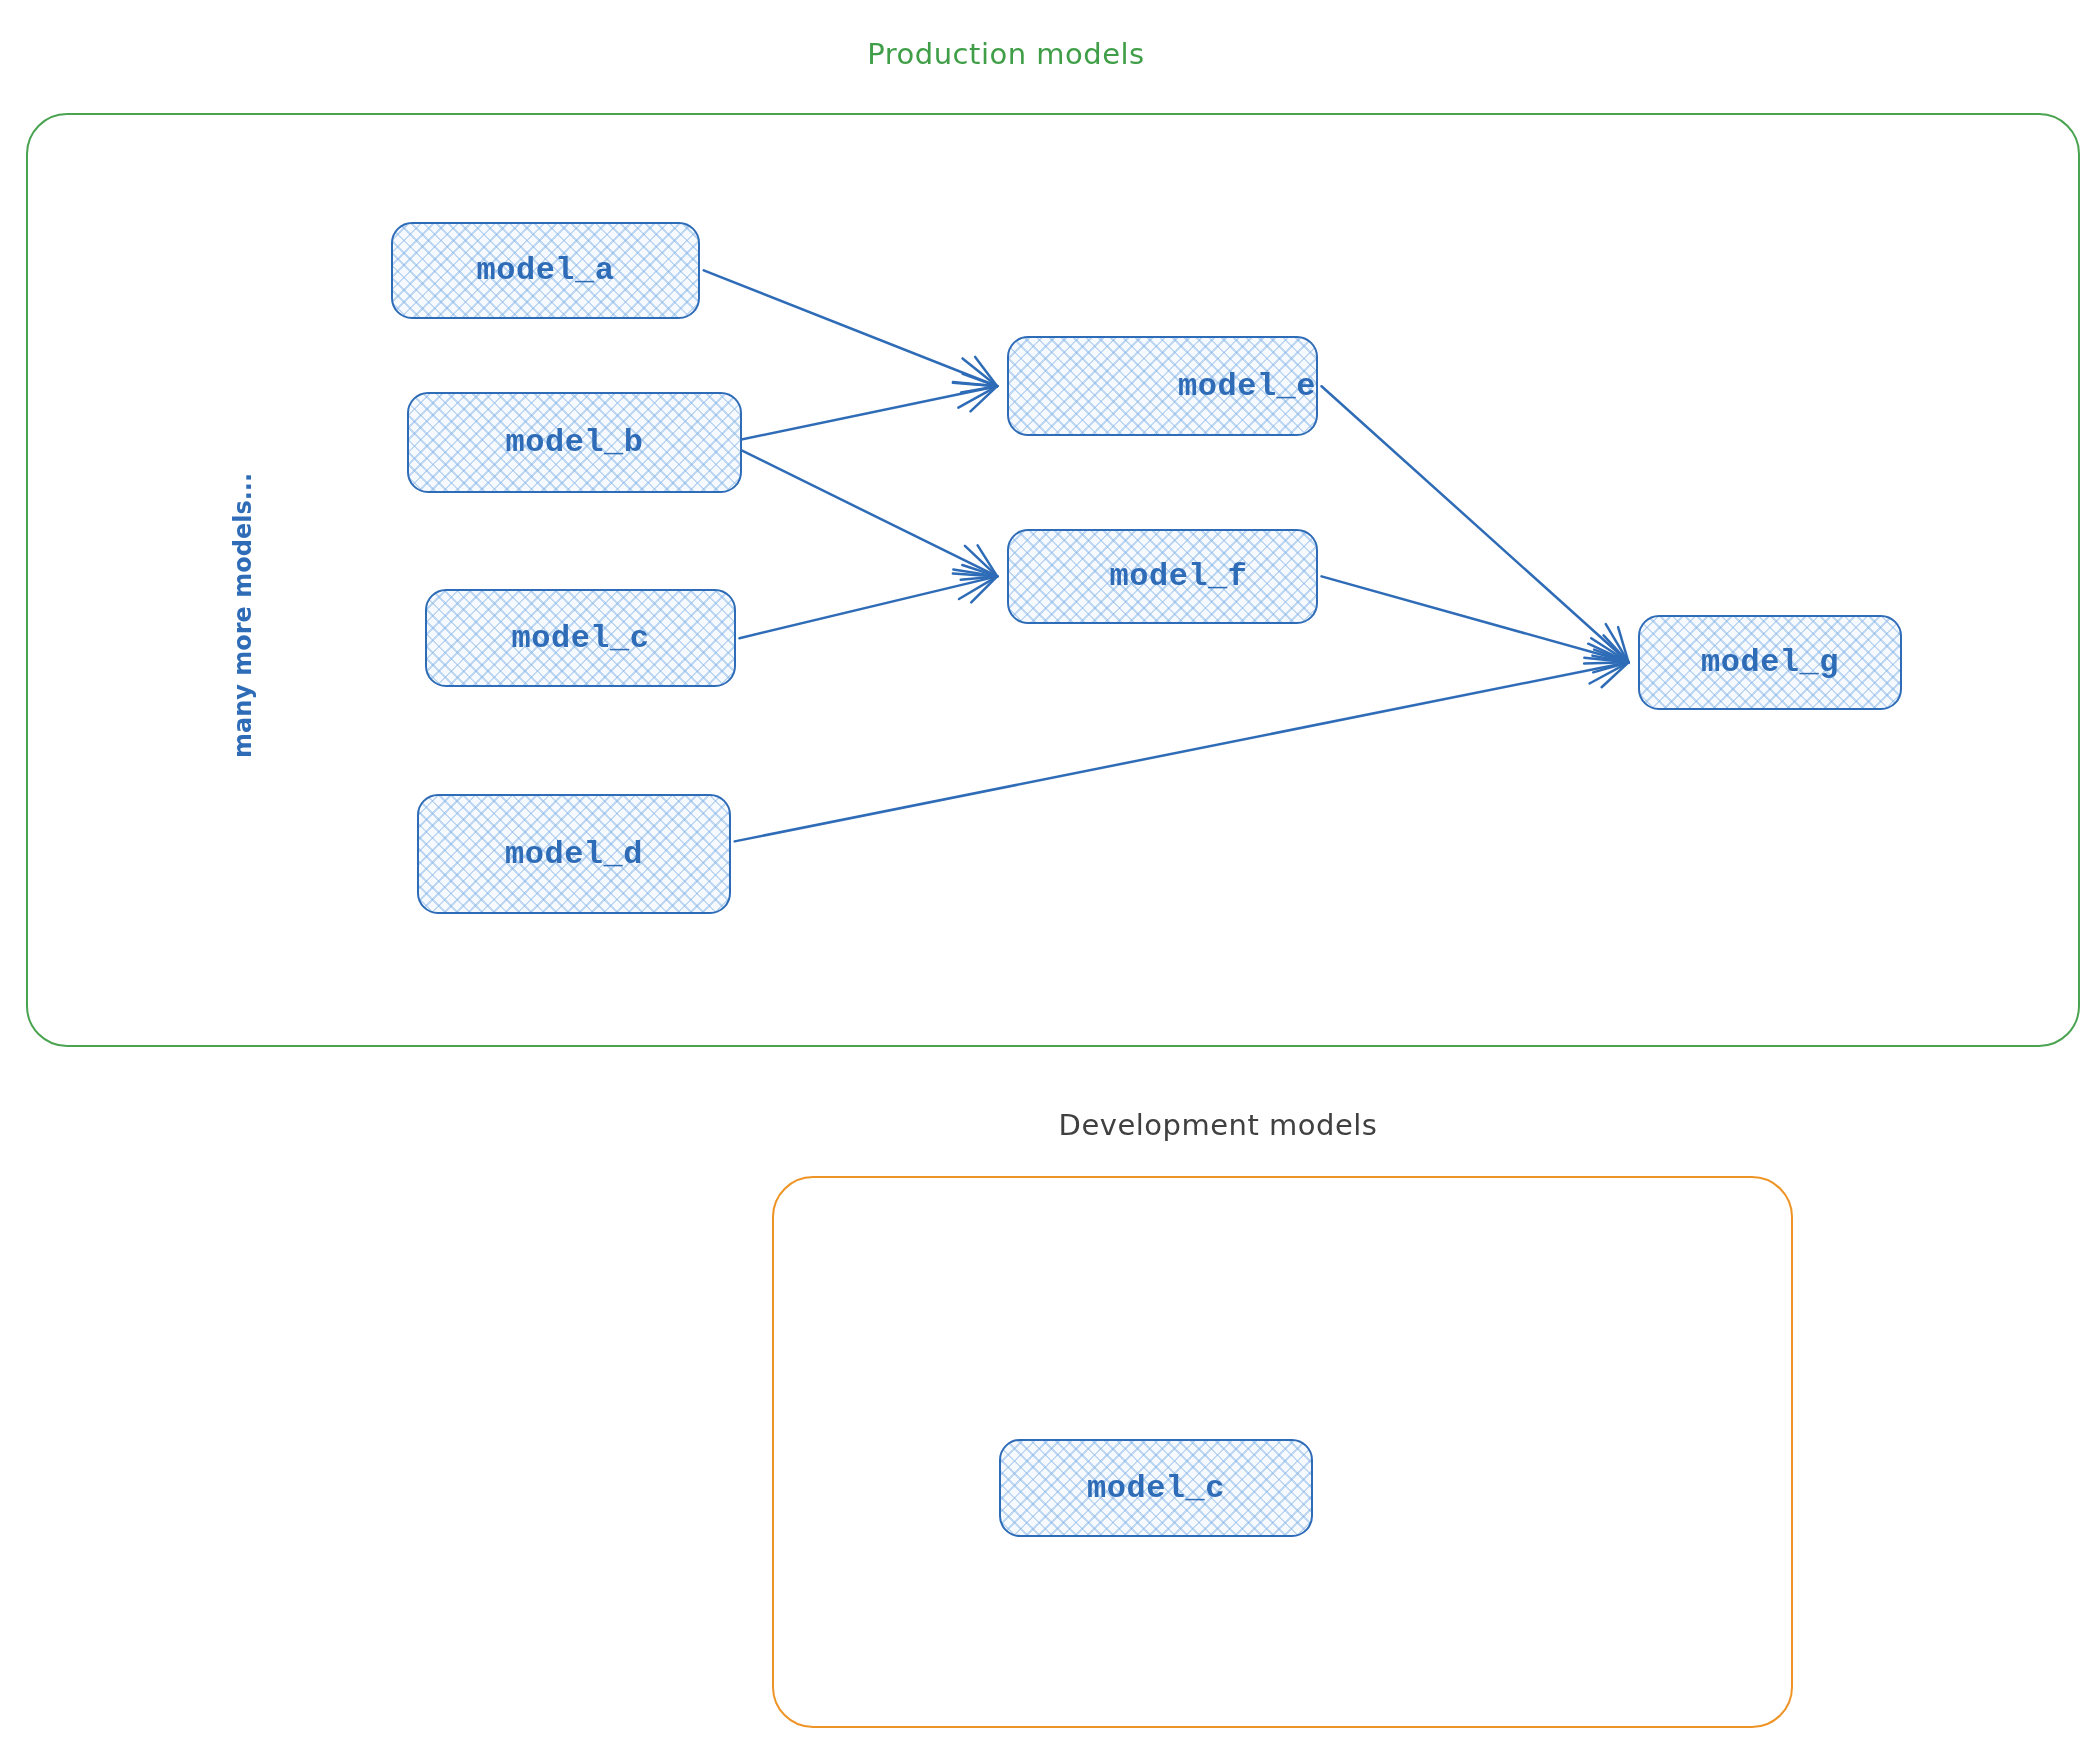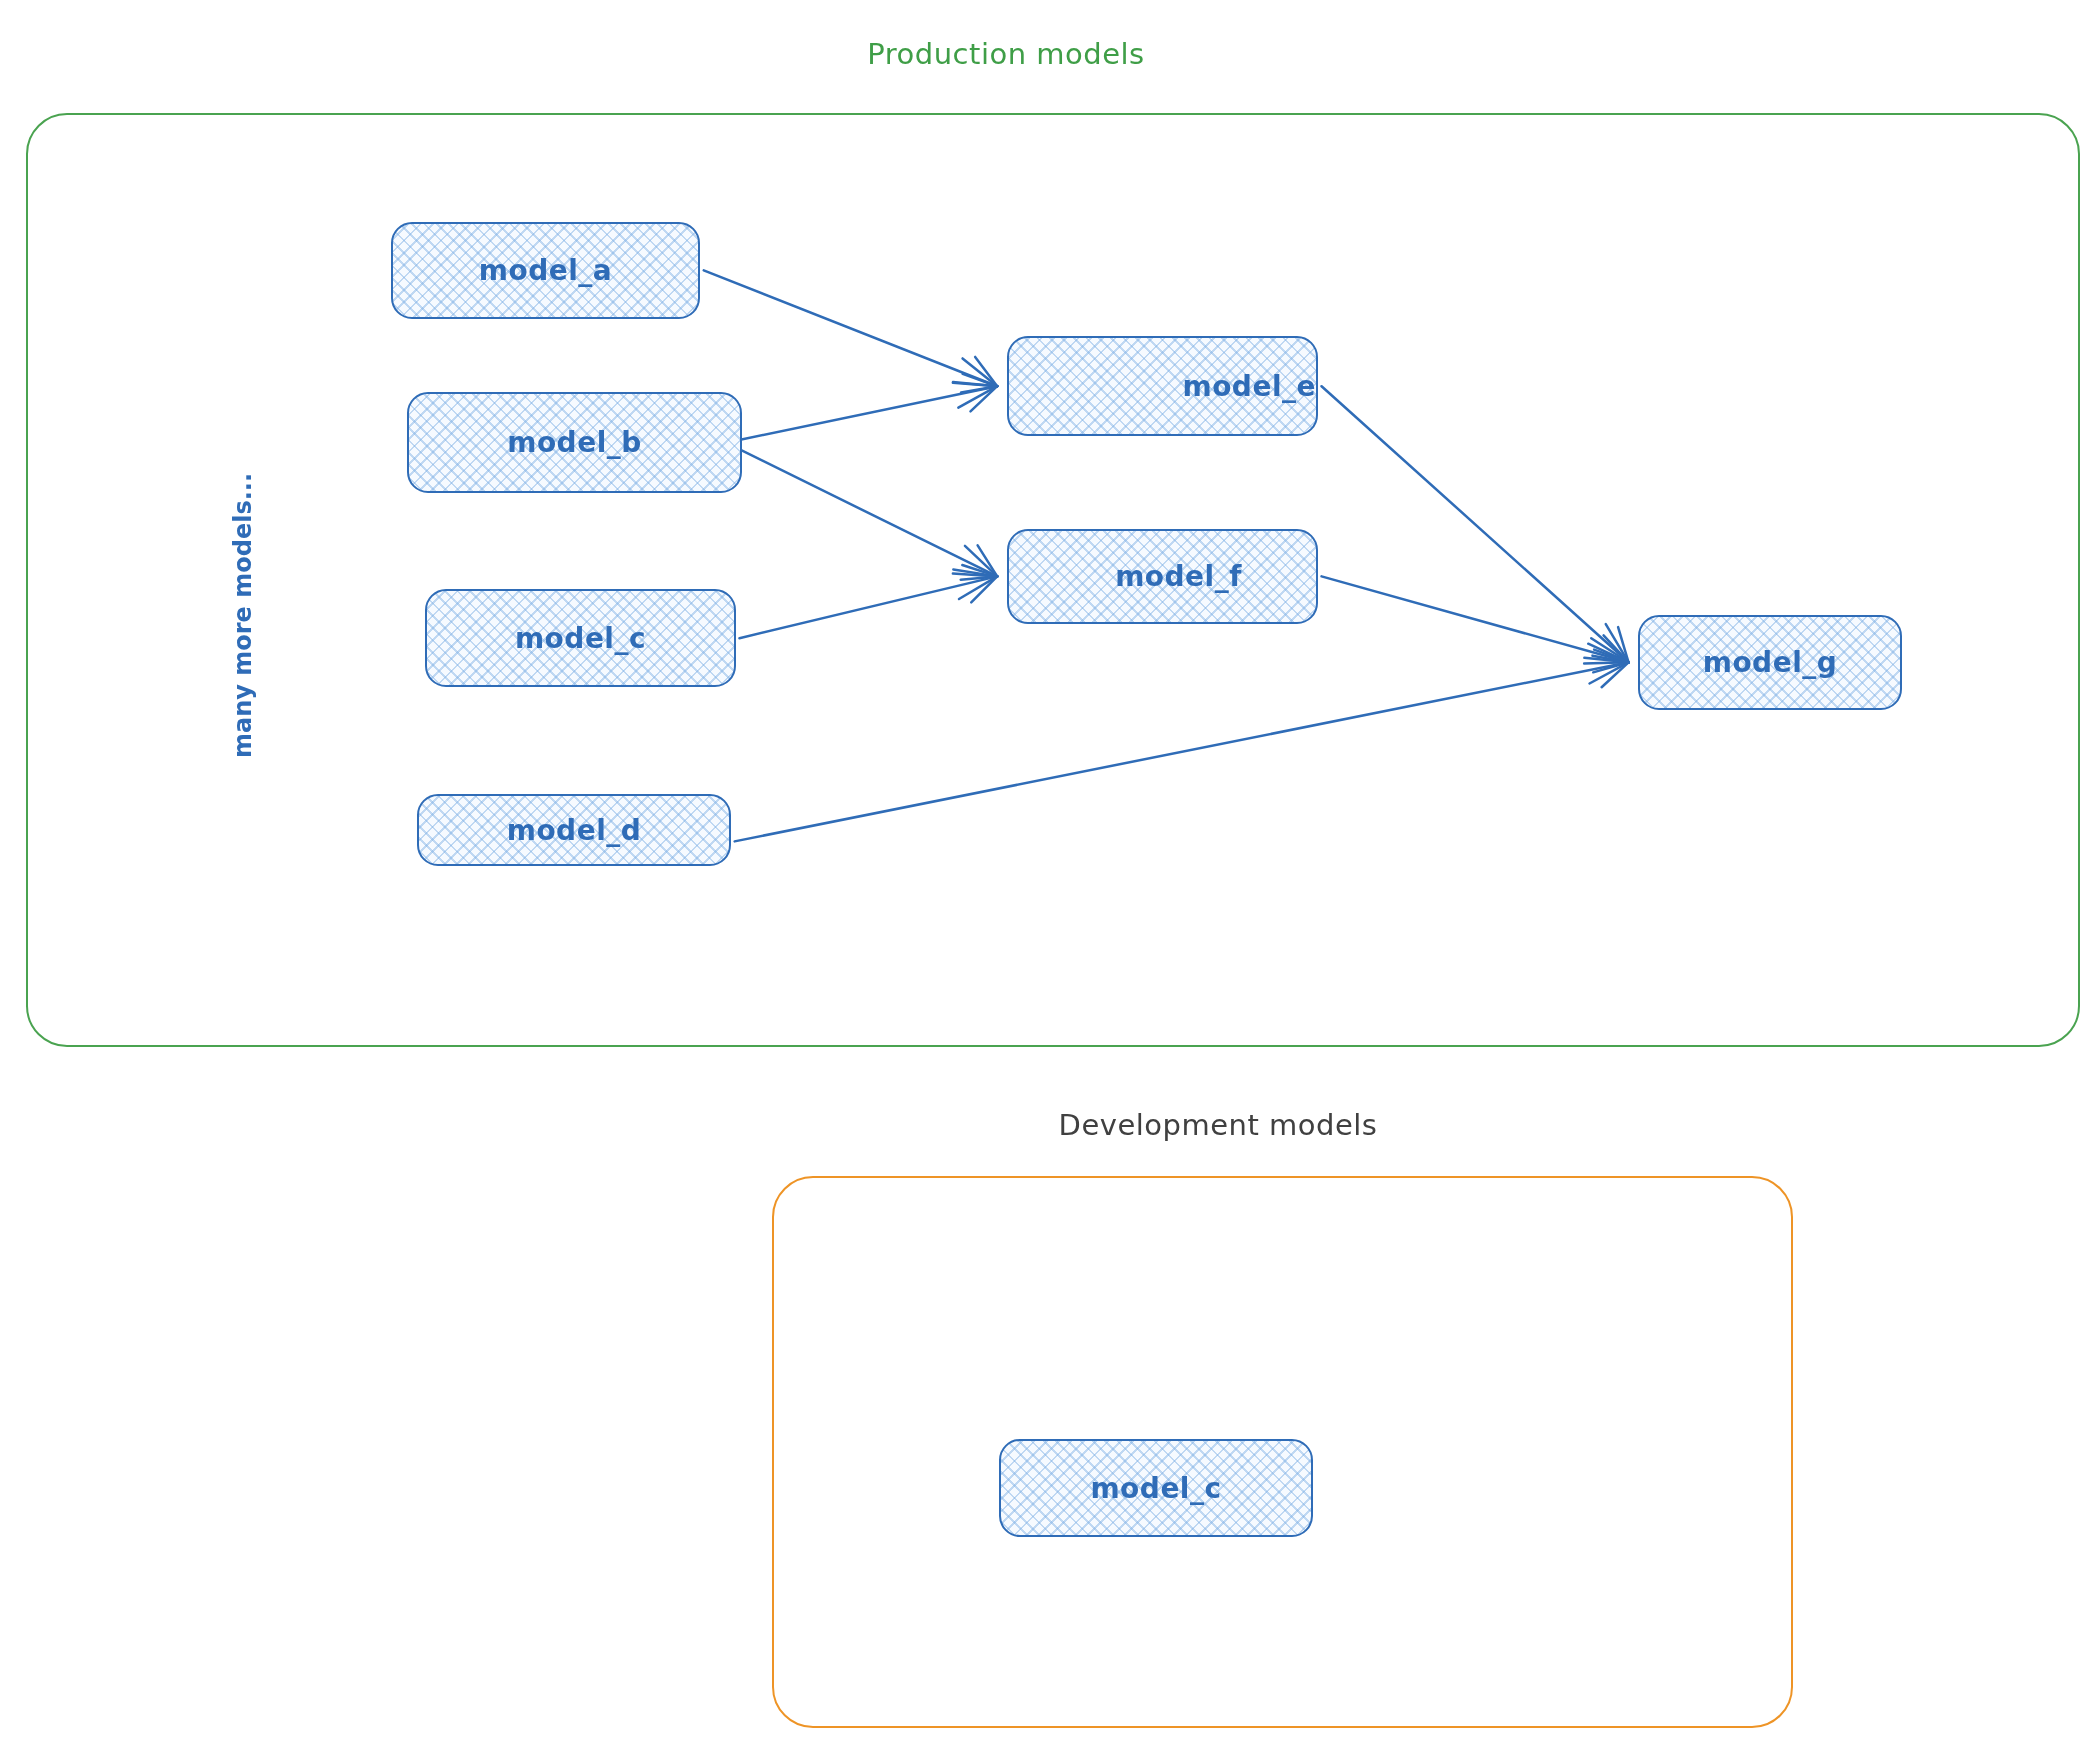--- a/index.html
+++ b/index.html
@@ -48,24 +48,25 @@
     display: flex;
     align-items: center;
     justify-content: center;
     background:
       repeating-linear-gradient(45deg,  rgba(125,175,228,0.45) 0 1.9px, transparent 1.9px 8.7px),
       repeating-linear-gradient(-45deg, rgba(125,175,228,0.45) 0 1.9px, transparent 1.9px 8.7px),
       #f6faff;
   }
   .node-label {
     color: #2f6cb7;
-    font-size: 28px;
+    font-size: 32px;
     font-weight: 600;
     letter-spacing: 0.5px;
     white-space: nowrap;
+    font-family: Liberation Mono, monospace;
   }
   #edges-layer {
     position: absolute;
     left: 0; top: 0;
     width: 2089px; height: 1759px;
     pointer-events: none;
   }
   .edge-line, .edge-barb {
     stroke: #2f6cb7;
     stroke-width: 2.6;
@@ -143,21 +144,21 @@
   <div>
       <div class="node" style="left: 391px; top: 222px; width: 309px; height: 97px;">
         <span class="node-label">model_a</span>
       </div>
       <div class="node" style="left: 407px; top: 392px; width: 335px; height: 101px;">
         <span class="node-label">model_b</span>
       </div>
       <div class="node" style="left: 425px; top: 589px; width: 311px; height: 98px;">
         <span class="node-label">model_c</span>
       </div>
-      <div class="node" style="left: 417px; top: 794px; width: 314px; height: 72px;">
+      <div class="node" style="left: 417px; top: 794px; width: 314px; height: 120px;">
         <span class="node-label">model_d</span>
       </div>
       <div class="node" style="left: 1007px; top: 336px; width: 311px; height: 100px; justify-content: flex-end;">
         <span class="node-label">model_e</span>
       </div>
       <div class="node" style="left: 1007px; top: 529px; width: 311px; height: 95px; padding-left: 32px;">
         <span class="node-label">model_f</span>
       </div>
       <div class="node" style="left: 1638px; top: 615px; width: 264px; height: 95px;">
         <span class="node-label">model_g</span>

